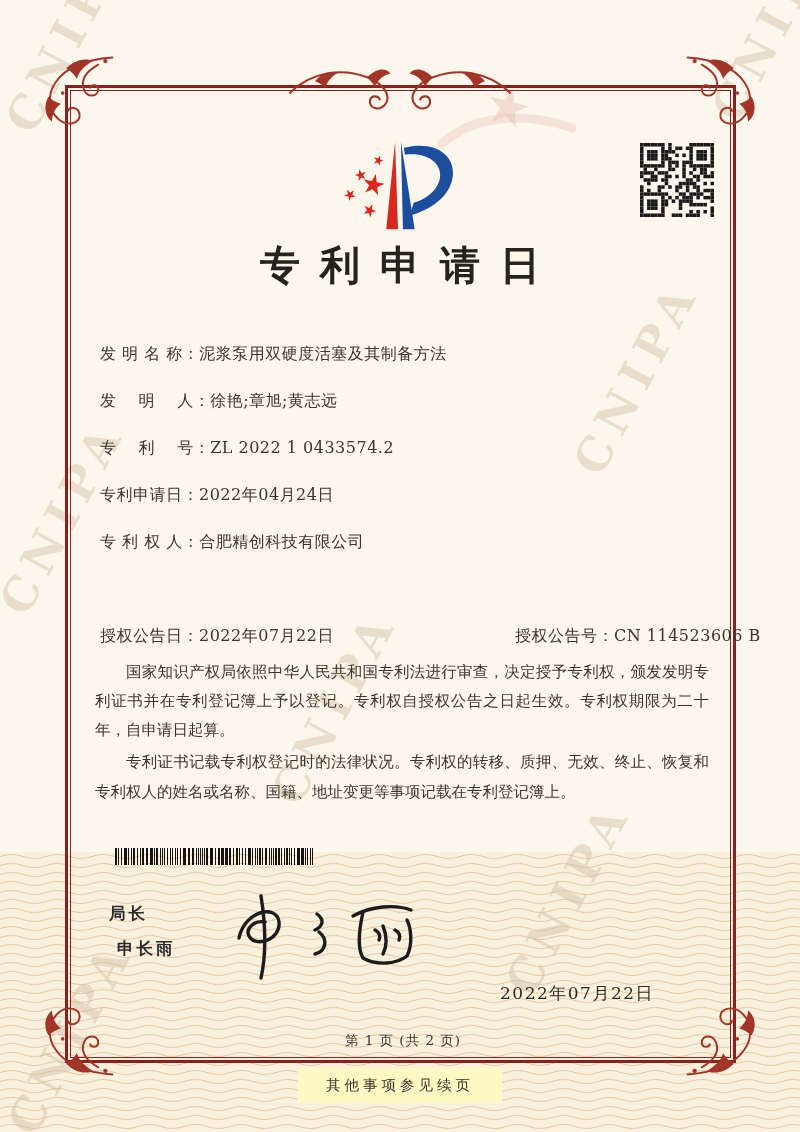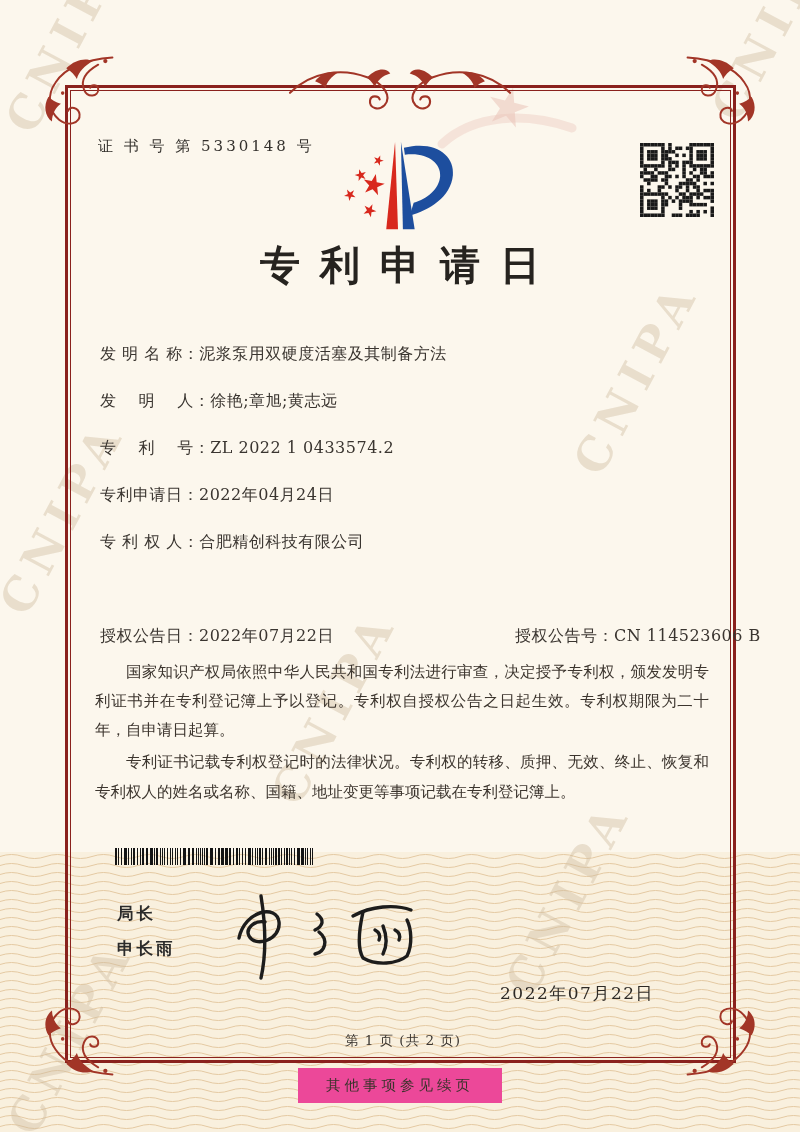--- a/index.html
+++ b/index.html
@@ -24,30 +24,30 @@
          font-weight:700;letter-spacing:20px;text-indent:20px;color:#26231f;}
   .field-row{position:absolute;left:100px;font-size:16px;letter-spacing:.5px;white-space:nowrap;}
   .flabel{color:#3a3530;}
   .fvalue{color:#3a3530;}
   .grant-pair{position:absolute;left:415px;top:0;}
   .paras{position:absolute;left:95px;top:658px;width:614px;font-size:15.5px;line-height:1.88;
          text-align:justify;color:#3c352e;}
   .paras p{margin:0;text-indent:2em;}
   .paras p + p{margin-top:3px;}
   .barcode{position:absolute;left:115px;top:848px;}
-  .sig-title{position:absolute;left:117px;top:903px;font-family:Liberation Sans, sans-serif;
+  .sig-title{position:absolute;left:109px;top:903px;font-family:Liberation Sans, sans-serif;
              font-weight:600;font-size:16.5px;letter-spacing:3px;color:#2b2b2b;}
   .sig-name{position:absolute;left:117px;top:938px;font-family:"DejaVu Sans",sans-serif;
             font-weight:600;font-size:16.5px;letter-spacing:3px;color:#2b2b2b;}
   .sig-script{position:absolute;left:225px;top:886px;}
   .issue-date{position:absolute;left:500px;top:982px;font-size:17px;letter-spacing:1.5px;color:#2e2a26;}
   .page-ind{position:absolute;left:0;right:0;top:1032px;text-align:center;font-size:13.5px;
             letter-spacing:1px;color:#3a3530;padding-left:6px;}
   .foot-note{position:absolute;left:50%;top:1068px;transform:translateX(-50%);
-             background:#ec4899;padding:8px 28px;font-size:14.5px;letter-spacing:4px;
+             background:#fef9c3;padding:8px 28px;font-size:14.5px;letter-spacing:4px;
              color:#3a332b;z-index:5;}
 </style>
 </head>
 <body>
 
 <svg width="0" height="0" style="position:absolute" aria-hidden="true">
   <defs>
     <polygon id="star" points="0,-10 2.245,-3.09 9.511,-3.09 3.633,1.18 5.878,8.09 0,3.82 -5.878,8.09 -3.633,1.18 -9.511,-3.09 -2.245,-3.09"></polygon>
     <g id="corner-flourish" fill="none" stroke="#a23527" stroke-width="2.2" stroke-linecap="round">
       <path d="M86 4 C58 6 34 14 22 32 C12 46 14 64 26 74 C36 82 50 78 49 68 C48 60 38 58 36 64"></path>
@@ -109,21 +109,20 @@
 
   <svg class="orn" style="left:286px;top:60px" width="116" height="54" viewBox="0 0 120 56">
       <use href="#scroll-half"></use>
     </svg>
   <svg class="orn" style="left:398px;top:60px" width="116" height="54" viewBox="0 0 120 56">
       <use href="#scroll-half" transform="translate(120,0) scale(-1,1)"></use>
     </svg>
 
   <div class="content">
 
-    <div class="cert-no">证 书 号 第 5330148 号</div>
 
     <svg class="emblem" width="140" height="98" viewBox="0 0 140 100">
       <use href="#star" transform="translate(50,23) scale(0.55) rotate(20)" fill="#d8281d"></use>
       <use href="#star" transform="translate(32,38) scale(0.62) rotate(-15)" fill="#d8281d"></use>
       <use href="#star" transform="translate(45,48) scale(1.15) rotate(12)" fill="#d8281d"></use>
       <use href="#star" transform="translate(21,58) scale(0.62) rotate(-30)" fill="#d8281d"></use>
       <use href="#star" transform="translate(41,74) scale(0.70) rotate(25)" fill="#d8281d"></use>
       <polygon points="67,4 58,93 70,93" fill="#d8281d"></polygon>
       <polygon points="73,4 75,93 87,93" fill="#1d4e9e"></polygon>
       <path d="M76 10 C108 2 128 18 126 38 C124 60 102 74 82 79 L86 66 C100 62 112 52 113 39 C114 25 99 14 77 17 Z" fill="#1d4e9e"></path>

